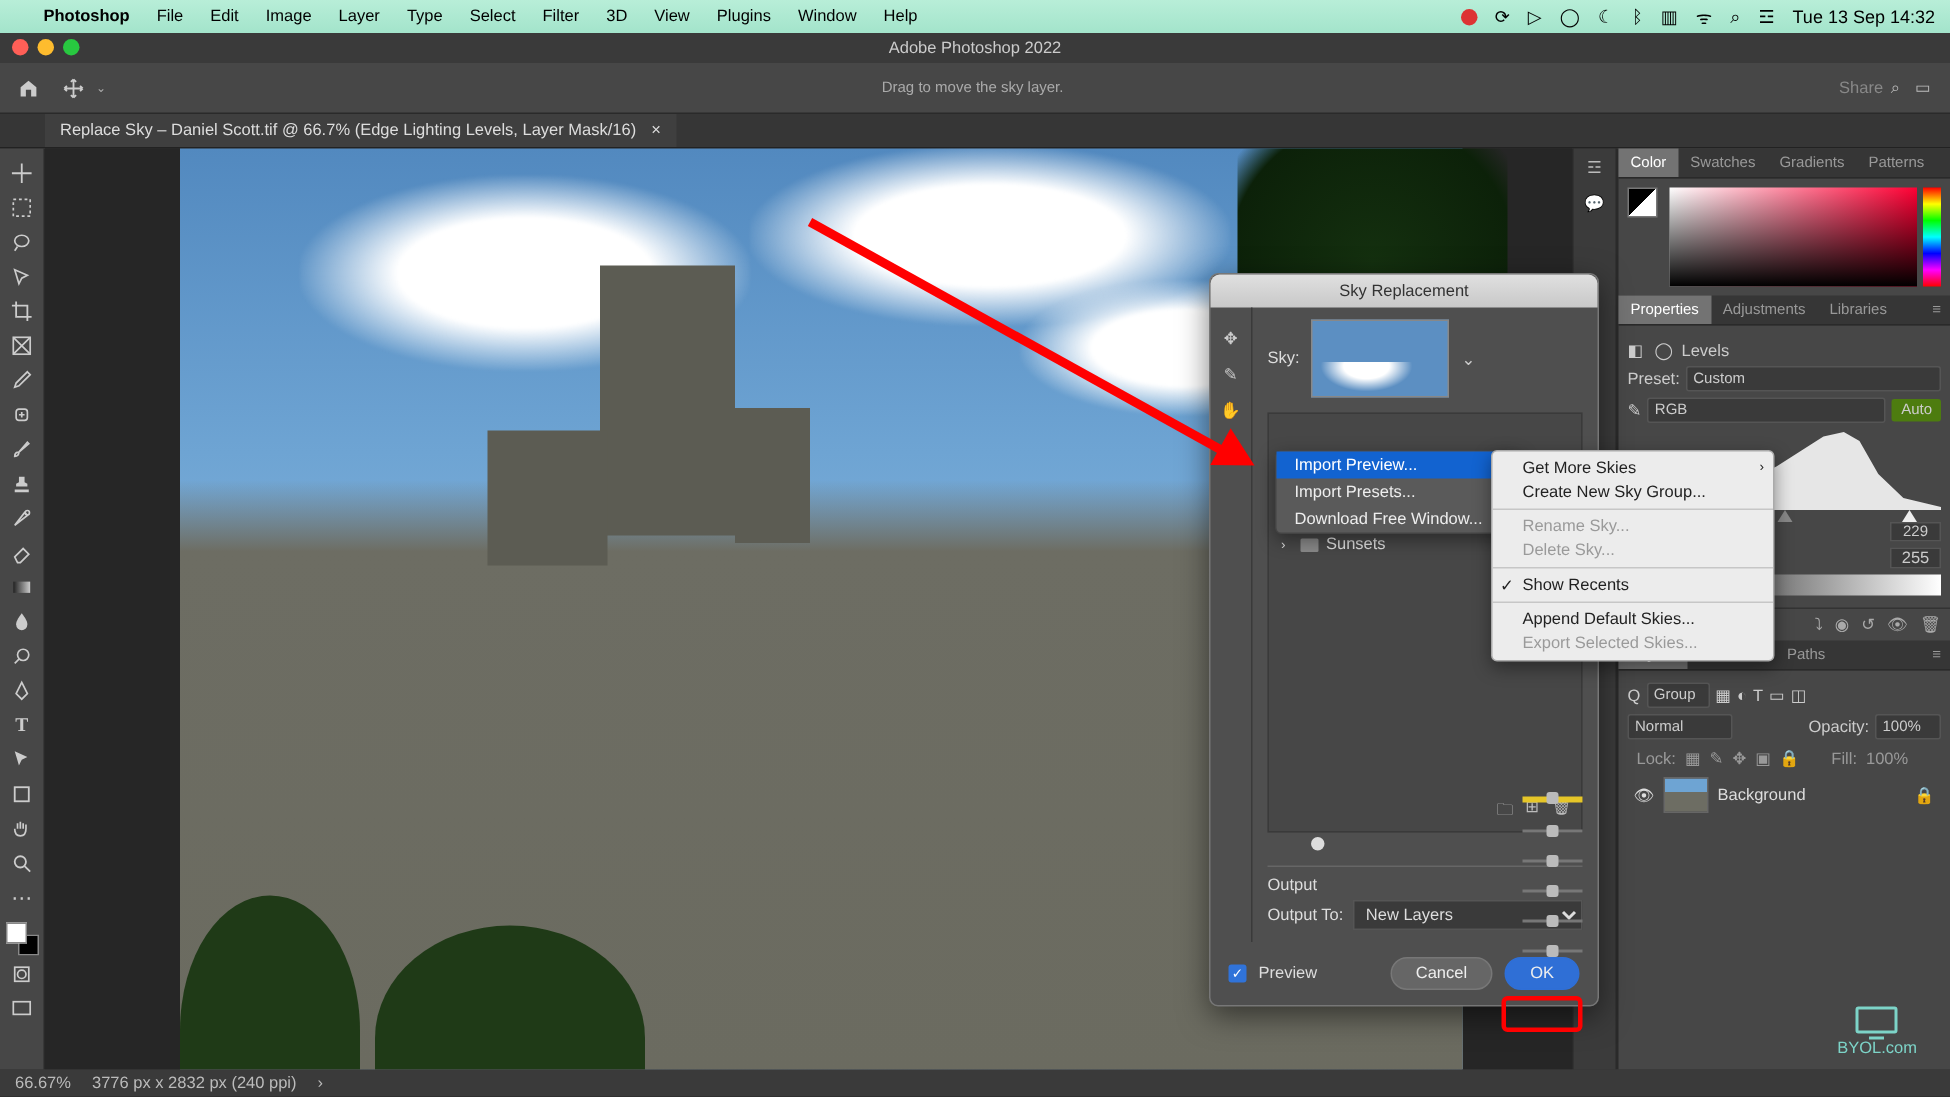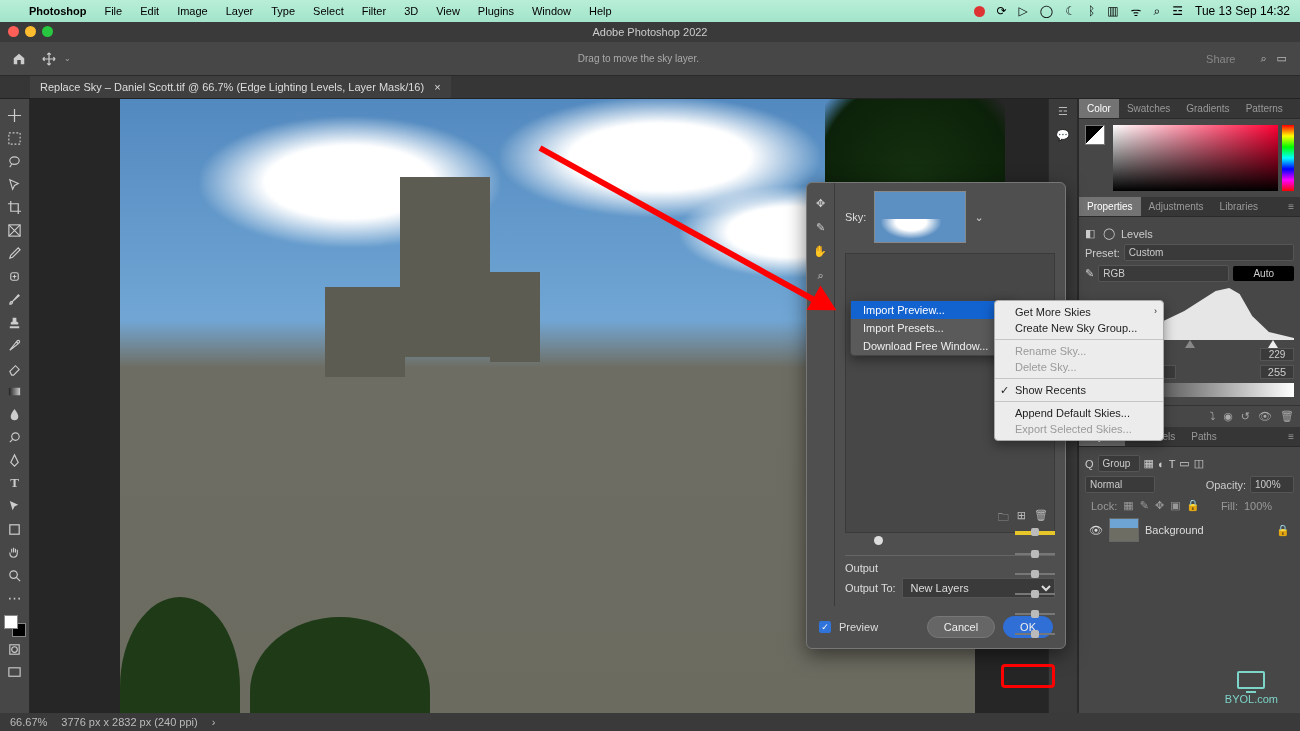--- a/index.html
+++ b/index.html
@@ -18,21 +18,21 @@
 .window-title{height:20px;background:#3a3a3a;color:#ccc;display:flex;align-items:center;justify-content:center;font-size:11px;position:relative}
 .traffic{position:absolute;left:8px;top:4px;display:flex;gap:6px}
 .traffic b{width:11px;height:11px;border-radius:50%;display:block}
 .tl-close{background:#ff5f57}.tl-min{background:#febc2e}.tl-max{background:#28c840}
 
 
 .options-bar{height:34px;background:#474747;display:flex;align-items:center;padding:0 8px;color:#ccc;border-bottom:1px solid #2a2a2a}
 .home-btn{width:22px;height:22px;display:flex;align-items:center;justify-content:center;margin-right:8px}
 .tool-ico{width:22px;height:22px;display:flex;align-items:center;justify-content:center;margin-right:4px}
 .options-bar .hint{flex:1;text-align:center;color:#aaa;font-size:10px}
-.options-bar .share{color:#888;margin-right:20px}
+.options-bar .share{color:#888;margin-right:0}
 .options-bar .ricon{margin:0 5px;color:#bbb}
 
 
 .doc-tab-bar{height:23px;background:#363636;border-bottom:1px solid #222;display:flex;padding-left:30px}
 .doc-tab{background:#3f3f3f;color:#ddd;padding:4px 10px;font-size:10px;display:flex;align-items:center}
 .doc-tab .x{margin-left:10px;font-size:11px}
 
 
 .main{position:absolute;top:99px;bottom:18px;left:0;right:0;display:flex}
 .tools{width:30px;background:#474747;border-right:1px solid #2a2a2a;padding-top:4px}
@@ -69,21 +69,21 @@
 
 
 .color-field{position:relative;height:66px;display:flex;gap:4px}
 .color-grad{flex:1;background:linear-gradient(to top,#000,transparent),linear-gradient(to right,#fff,#ff0034)}
 .hue{width:12px;background:linear-gradient(#f00,#ff0,#0f0,#0ff,#00f,#f0f,#f00)}
 .cf-swatch{width:20px;height:20px;border:1px solid #777;margin-right:4px;align-self:flex-start;background:linear-gradient(135deg,#000 50%,#fff 50%)}
 
 
 .prop-row{display:flex;align-items:center;gap:4px;color:#ccc;margin:4px 0;font-size:10px}
 .prop-row select,.prop-row .sel{flex:1;background:#3a3a3a;color:#ccc;border:1px solid #555;padding:2px 4px;font-size:10px;border-radius:2px}
-.prop-row .btn-auto{background:#000000;padding:2px 20px;border-radius:2px;font-size:10px}
+.prop-row .btn-auto{background:#4d7c0f;padding:2px 6px;border-radius:2px;font-size:10px}
 .histogram{height:54px;position:relative}
 .histogram svg{width:100%;height:100%}
 .levels-track{height:14px;background:linear-gradient(to right,#000,#fff);position:relative;margin:2px 0}
 .levels-triangles{position:relative;height:8px}
 .tri-b{position:absolute;left:0;bottom:0;width:0;height:0;border-bottom:8px solid #222;border-left:5px solid transparent;border-right:5px solid transparent}
 .tri-g{position:absolute;left:50%;bottom:0;width:0;height:0;border-bottom:8px solid #888;border-left:5px solid transparent;border-right:5px solid transparent;transform:translateX(-50%)}
 .tri-w{position:absolute;right:0;bottom:0;width:0;height:0;border-bottom:8px solid #eee;border-left:5px solid transparent;border-right:5px solid transparent}
 .num-row{display:flex;justify-content:space-between;color:#ccc;font-size:10px}
 .num-row input{width:34px;background:#3a3a3a;border:1px solid #555;color:#ccc;font-size:10px;text-align:center}
 .panel-footer-icons{display:flex;justify-content:flex-end;gap:8px;padding:4px 6px;color:#aaa;border-top:1px solid #333}
@@ -474,20 +474,23 @@
         <div class="layer-thumb"></div>
         <span>Background</span>
         <span style="flex:1"></span>
         <span>🔒</span>
       </div>
     </div>
   </div>
 </div>
 
 <div class="dialog">
+  <div class="titlebar">
+      <span>Sky Replacement</span>
+    </div>
   <div class="dlgbody">
     <div class="dlg-tools">
       <div class="t">✥</div>
       <div class="t">✎</div>
       <div class="t">✋</div>
       <div class="t">⌕</div>
     </div>
     <div class="dlg-main">
       <div class="sky-row">
         <span>Sky:</span>
@@ -549,21 +552,21 @@
 </div>
 
 <div class="ctx" style="left:850px;top:300px;width:142px;background:#5a5a5a;border-color:#444;color:#eee;padding:0">
   <div class="ci hl" style="background:#1263d0;color:#fff;padding:3px 12px">
     <span>Import Preview...</span><span class="sub">▸</span>
   </div>
   <div class="ci" style="padding:3px 12px;color:#eee">Import Presets...</div>
   <div class="ci" style="padding:3px 12px;color:#eee">Download Free Window...</div>
 </div>
 
-<div class="ctx" style="left:994px;top:300px;width:170px">
+<div class="ctx" style="left:994px;top:300px;width:189px">
   <div class="ci"><span>Get More Skies</span><span class="sub">›</span></div>
   <div class="ci">Create New Sky Group...</div>
   <div class="ci sep"></div>
   <div class="ci disabled">Rename Sky...</div>
   <div class="ci disabled">Delete Sky...</div>
   <div class="ci sep"></div>
   <div class="ci"><span class="check">✓</span><span>Show Recents</span></div>
   <div class="ci sep"></div>
   <div class="ci">Append Default Skies...</div>
   <div class="ci disabled">Export Selected Skies...</div>

